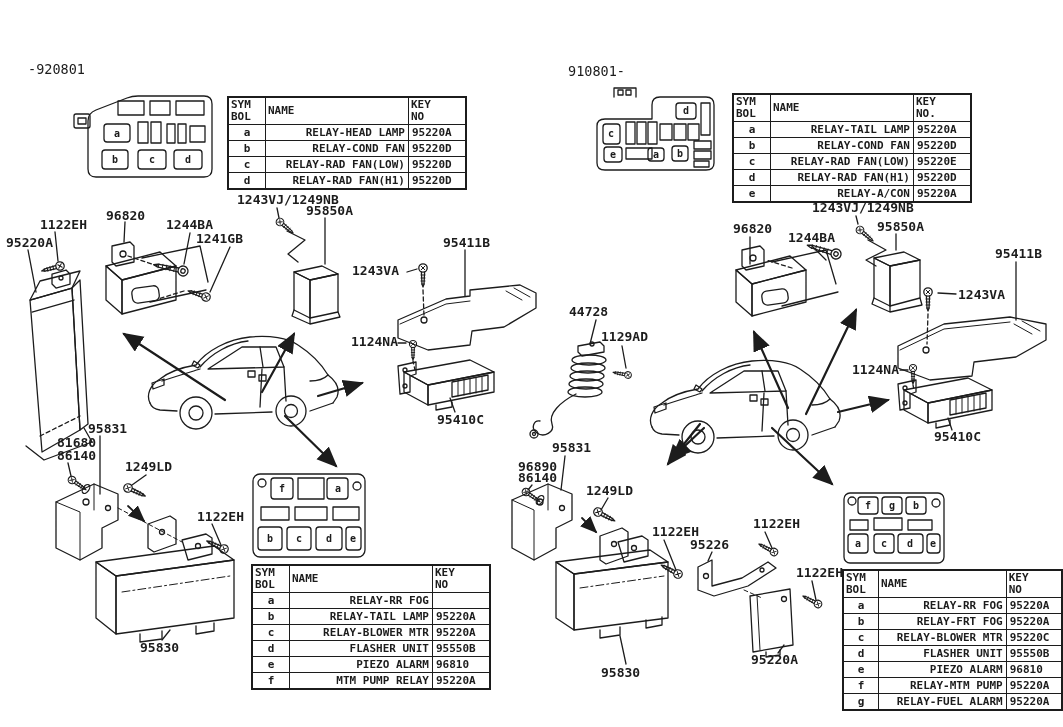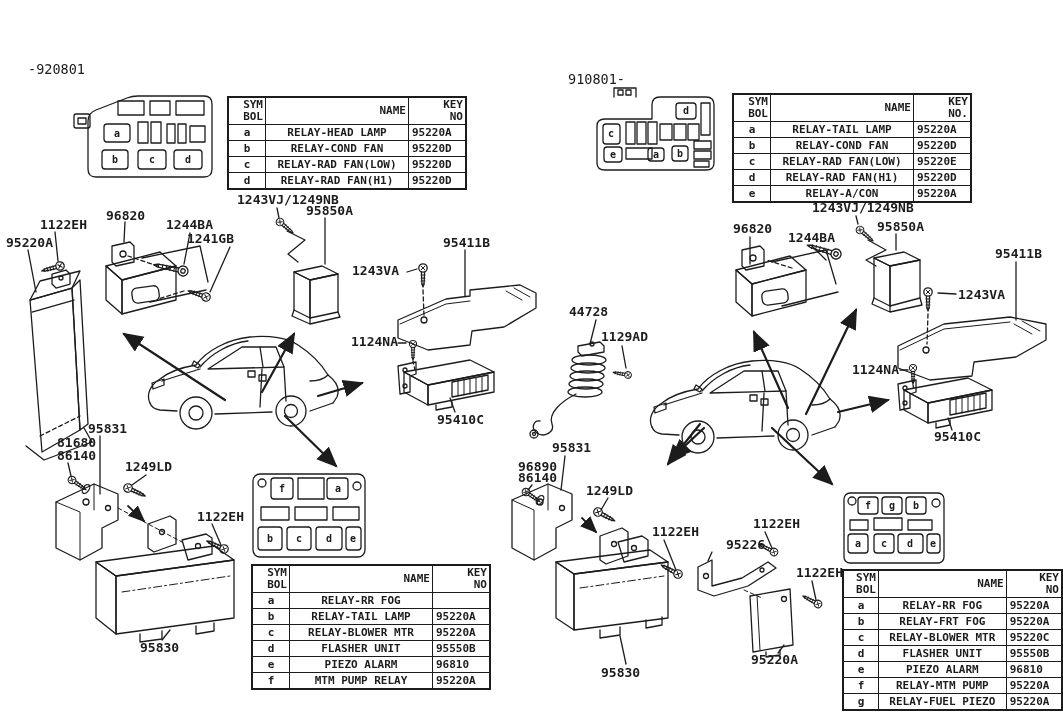--- a/index.html
+++ b/index.html
@@ -4,23 +4,23 @@
 <style>
   html,body{margin:0;padding:0;background:#e8e8e8;}
   .canvas{position:relative;width:1063px;height:727px;background:#ffffff;overflow:hidden;
           font-family:"DejaVu Sans Mono","Liberation Mono",monospace;color:#1c1c1c;}
   svg.art{position:absolute;left:0;top:0;}
   .callout{position:absolute;font-size:13px;font-weight:bold;letter-spacing:0;white-space:nowrap;line-height:1;}
   .code{position:absolute;font-size:13.5px;font-weight:normal;white-space:nowrap;line-height:1;}
   table.ptable{position:absolute;border-collapse:collapse;background:#fff;border:2px solid #1c1c1c;}
   table.ptable th,table.ptable td{border:1.6px solid #1c1c1c;font-size:11px;font-weight:bold;
        padding:0 3px;line-height:1.1;height:15px;font-family:"DejaVu Sans Mono",monospace;}
-  table.ptable th{white-space:pre-line;text-align:right;font-size:11px;padding:1px 2px;}
+  table.ptable th{white-space:pre-line;text-align:left;font-size:11px;padding:1px 2px;}
   td.sym{text-align:center;width:30px;}
-  td.nm{text-align:center;}
+  td.nm{text-align:right;}
   td.ky{text-align:left;width:50px;}
   .w-name{width:138px;} .w-key{width:52px;}
   text.lt{font:bold 10px "DejaVu Sans Mono",monospace;fill:#1c1c1c;stroke:none;text-anchor:middle;}
 </style>
 </head>
 <body>
 
 <div class="canvas">
 
 <svg class="art" width="1063" height="727" viewBox="0 0 1063 727">
@@ -398,21 +398,21 @@
     <text class="lt" x="892" y="509">g</text>
     <text class="lt" x="916" y="509">b</text>
     <text class="lt" x="858" y="547">a</text>
     <text class="lt" x="884" y="547">c</text>
     <text class="lt" x="910" y="547">d</text>
     <text class="lt" x="933" y="547">e</text>
   </g>
 </svg>
 
 <div class="code" style="left:28px;top:63px">-920801</div>
-<div class="code" style="left:568px;top:73px">910801-</div>
+<div class="code" style="left:568px;top:65px">910801-</div>
 
 <table class="ptable" style="left:227px;top:96px">
   <tbody>
         <tr>
           <th>SYM
 BOL</th>
       <th class="w-name">NAME</th>
       <th class="w-key">KEY
 NO</th>
         </tr>
@@ -552,31 +552,31 @@
           <td class="nm">PIEZO ALARM</td>
           <td class="ky">96810</td>
         </tr>
   <tr>
           <td class="sym">f</td>
           <td class="nm">RELAY-MTM PUMP</td>
           <td class="ky">95220A</td>
         </tr>
   <tr>
           <td class="sym">g</td>
-          <td class="nm">RELAY-FUEL PIEZO</td>
+          <td class="nm">RELAY-FUEL ALARM</td>
           <td class="ky">95220A</td>
         </tr>
 </tbody>
     </table>
 
 <div class="callout" style="left:40px;top:218px">1122EH</div>
 <div class="callout" style="left:6px;top:236px">95220A</div>
 <div class="callout" style="left:106px;top:209px">96820</div>
 <div class="callout" style="left:166px;top:218px">1244BA</div>
-<div class="callout" style="left:187px;top:232px">1241GB</div>
+<div class="callout" style="left:196px;top:232px">1241GB</div>
 <div class="callout" style="left:237px;top:193px">1243VJ/1249NB</div>
 <div class="callout" style="left:306px;top:204px">95850A</div>
 <div class="callout" style="left:352px;top:264px">1243VA</div>
 <div class="callout" style="left:443px;top:236px">95411B</div>
 <div class="callout" style="left:351px;top:335px">1124NA</div>
 <div class="callout" style="left:437px;top:413px">95410C</div>
 <div class="callout" style="left:88px;top:422px">95831</div>
 <div class="callout" style="left:57px;top:436px">81680</div>
 <div class="callout" style="left:57px;top:449px">86140</div>
 <div class="callout" style="left:125px;top:460px">1249LD</div>
@@ -591,19 +591,19 @@
 <div class="callout" style="left:958px;top:288px">1243VA</div>
 <div class="callout" style="left:569px;top:305px">44728</div>
 <div class="callout" style="left:601px;top:330px">1129AD</div>
 <div class="callout" style="left:852px;top:363px">1124NA</div>
 <div class="callout" style="left:934px;top:430px">95410C</div>
 <div class="callout" style="left:552px;top:441px">95831</div>
 <div class="callout" style="left:518px;top:460px">96890</div>
 <div class="callout" style="left:518px;top:471px">86140</div>
 <div class="callout" style="left:586px;top:484px">1249LD</div>
 <div class="callout" style="left:652px;top:525px">1122EH</div>
-<div class="callout" style="left:726px;top:538px">95226</div>
+<div class="callout" style="left:690px;top:538px">95226</div>
 <div class="callout" style="left:753px;top:517px">1122EH</div>
 <div class="callout" style="left:796px;top:566px">1122EH</div>
 <div class="callout" style="left:751px;top:653px">95220A</div>
 <div class="callout" style="left:601px;top:666px">95830</div>
 
 </div>
 
 </body></html>

